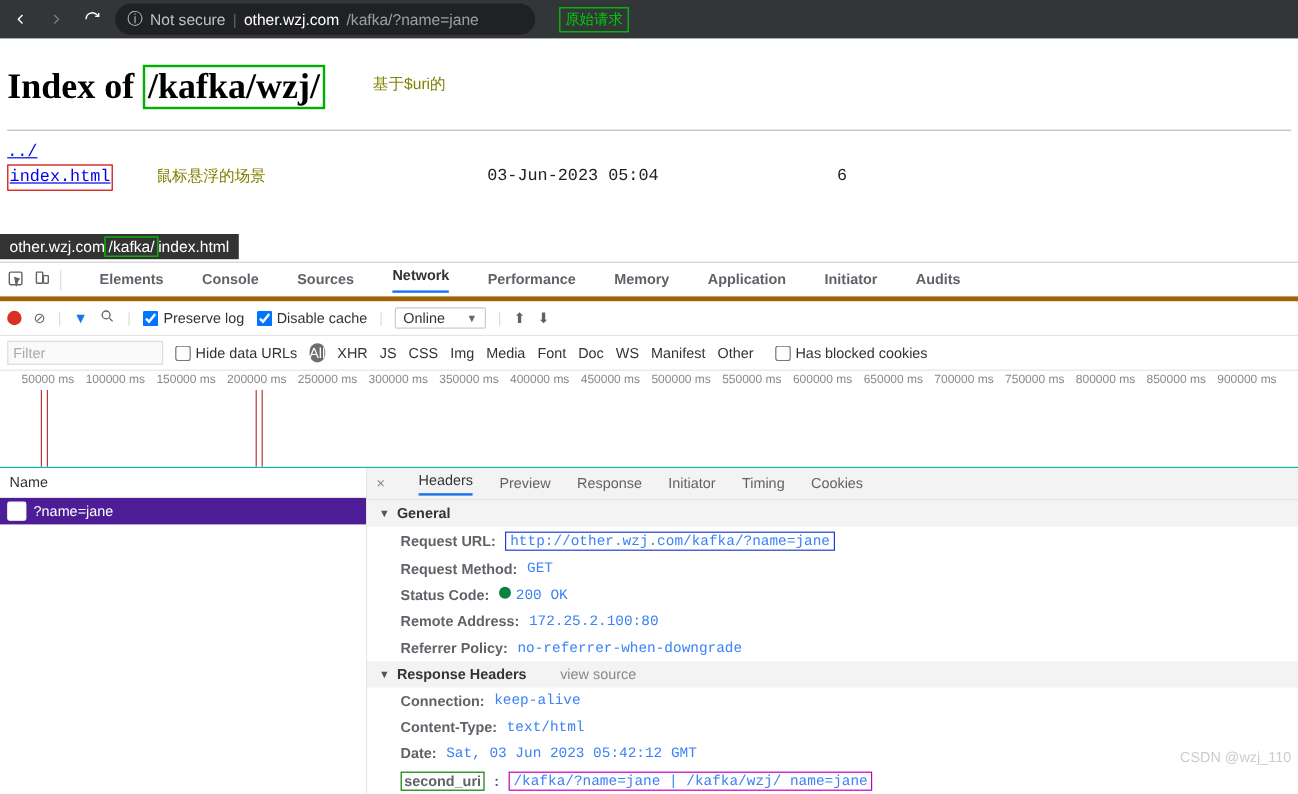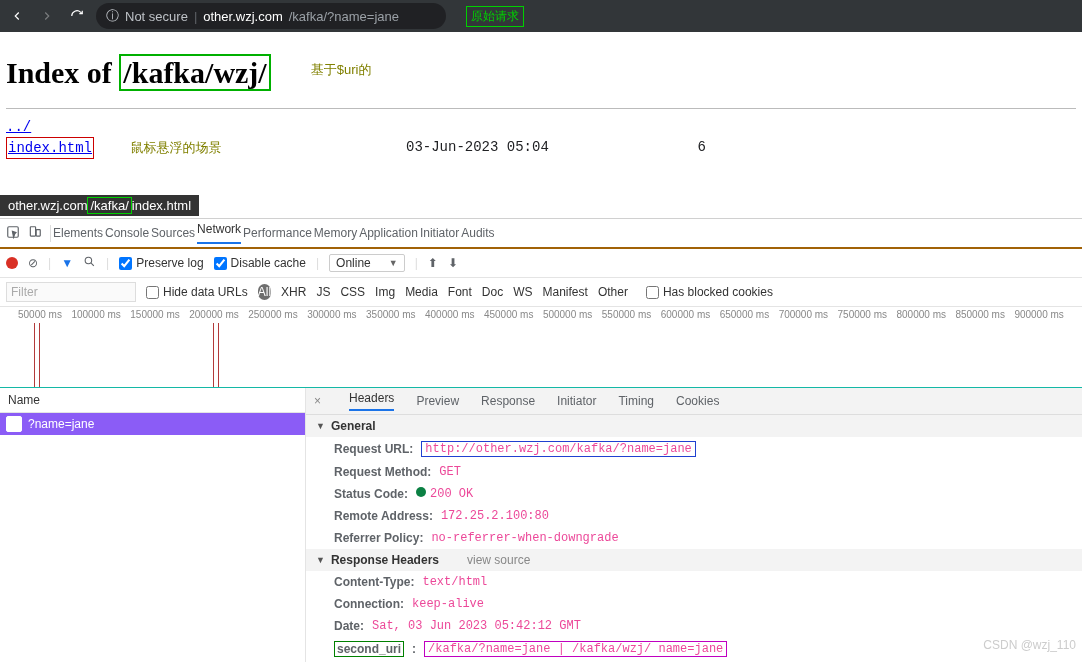--- a/index.html
+++ b/index.html
@@ -104,25 +104,26 @@
     height: 444px;
     background: #fff;
     border-top: 1px solid #d0d0d0;
     display: flex;
     flex-direction: column;
     font-size: 12px;
     color: #333;
   }
   .dt-top-tabs {
     height: 28px;
-    border-bottom: 2px solid #a16207;
+    border-bottom: 4px solid #a16207;
     display: flex;
     align-items: center;
     padding: 0 6px;
-    gap: 2px;
+    gap: 32px;
+    font-weight: bold;
   }
   .dt-sel-icons { display:flex; gap:8px; align-items:center; padding-right:8px; border-right:1px solid #ddd; }
   .dt-sel-icons span { color:#5f6368; cursor:pointer; }
   .dt-device-icon { color:#1a73e8; }
   .dt-tab { color: #5f6368; cursor:pointer; }
   .dt-tab.active { color: #333; border-bottom: 2px solid #1a73e8; padding-bottom: 6px; }
 
   .dt-net-bar {
     height: 28px;
     border-bottom: 1px solid #e4e4e4;
@@ -165,21 +166,21 @@
 
   .dt-lower { flex:1; display:flex; min-height:0; }
 
   .reqlist {
     width: 305px;
     border-right: 1px solid #e4e4e4;
     display:flex;
     flex-direction:column;
   }
   .reqlist-header { height: 24px; border-bottom:1px solid #e4e4e4; display:flex; align-items:center; padding: 0 8px; color:#333; }
-  .reqlist-item { background:#8b5cf6; color:#fff; height:22px; display:flex; align-items:center; padding:0 6px; gap:6px; }
+  .reqlist-item { background:#4c1d95; color:#fff; height:22px; display:flex; align-items:center; padding:0 6px; gap:6px; }
   .file-icon { width:14px; height:14px; background:#fff; border:1px solid #fff; border-radius:2px; }
 
   .detail {
     flex:1;
     overflow:auto;
     background:#fff;
   }
   .detail-tabs {
     height: 26px;
     background:#f3f3f3;
@@ -201,31 +202,31 @@
     display:flex;
     align-items:center;
     gap:6px;
     text-align:center;
   }
   .section-head::before { content: "▼"; font-size:9px; color:#555; }
   .section-head .vs { font-weight:normal; color:#888; margin-left:22px; }
 
   .kv { padding: 4px 0 4px 28px; display:flex; align-items:center; gap:8px; }
   .kv .k { color:#5f6368; font-weight:bold; }
-  .kv .v { color:#ec4899; }
+  .kv .v { color:#3b82f6; }
 
   .blue-box { border: 1px solid #2040d0; padding: 0 3px; }
   .green2-box { border: 1.5px solid #008000; padding: 0 2px; color:#000; }
   .magenta-box { border: 1.5px solid #c000c0; padding: 0 3px; }
   .status-dot { width:10px; height:10px; border-radius:50%; background:#0b8043; display:inline-block; margin-right:4px; }
 
   .watermark {
     position:absolute;
     right: 6px;
-    bottom: 10px;
+    bottom: 24px;
     color:#ccc;
     font-size: 12px;
   }
 </style>
 </head>
 <body>
 
 <div class="chrome-bar">
   <div class="chrome-btn">
     <svg width="14" height="14" viewBox="0 0 24 24" fill="none" stroke="#fff" stroke-width="2">
@@ -439,26 +440,26 @@
           <span class="k">Referrer Policy:</span>
         <span class="v mono">no-referrer-when-downgrade</span>
         </div>
 
       <div class="section-head">
         <span>Response Headers</span>
         <span class="vs">view source</span>
       </div>
 
       <div class="kv">
+          <span class="k">Connection:</span>
+        <span class="v mono">keep-alive</span>
+        </div>
+      <div class="kv">
           <span class="k">Content-Type:</span>
         <span class="v mono">text/html</span>
-        </div>
-      <div class="kv">
-          <span class="k">Connection:</span>
-        <span class="v mono">keep-alive</span>
         </div>
       <div class="kv">
           <span class="k">Date:</span>
         <span class="v mono">Sat, 03 Jun 2023 05:42:12 GMT</span>
         </div>
       <div class="kv">
         <span class="k green2-box">second_uri</span>
           <span class="k">:</span>
         <span class="v mono magenta-box">/kafka/?name=jane | /kafka/wzj/ name=jane</span>
       </div>

